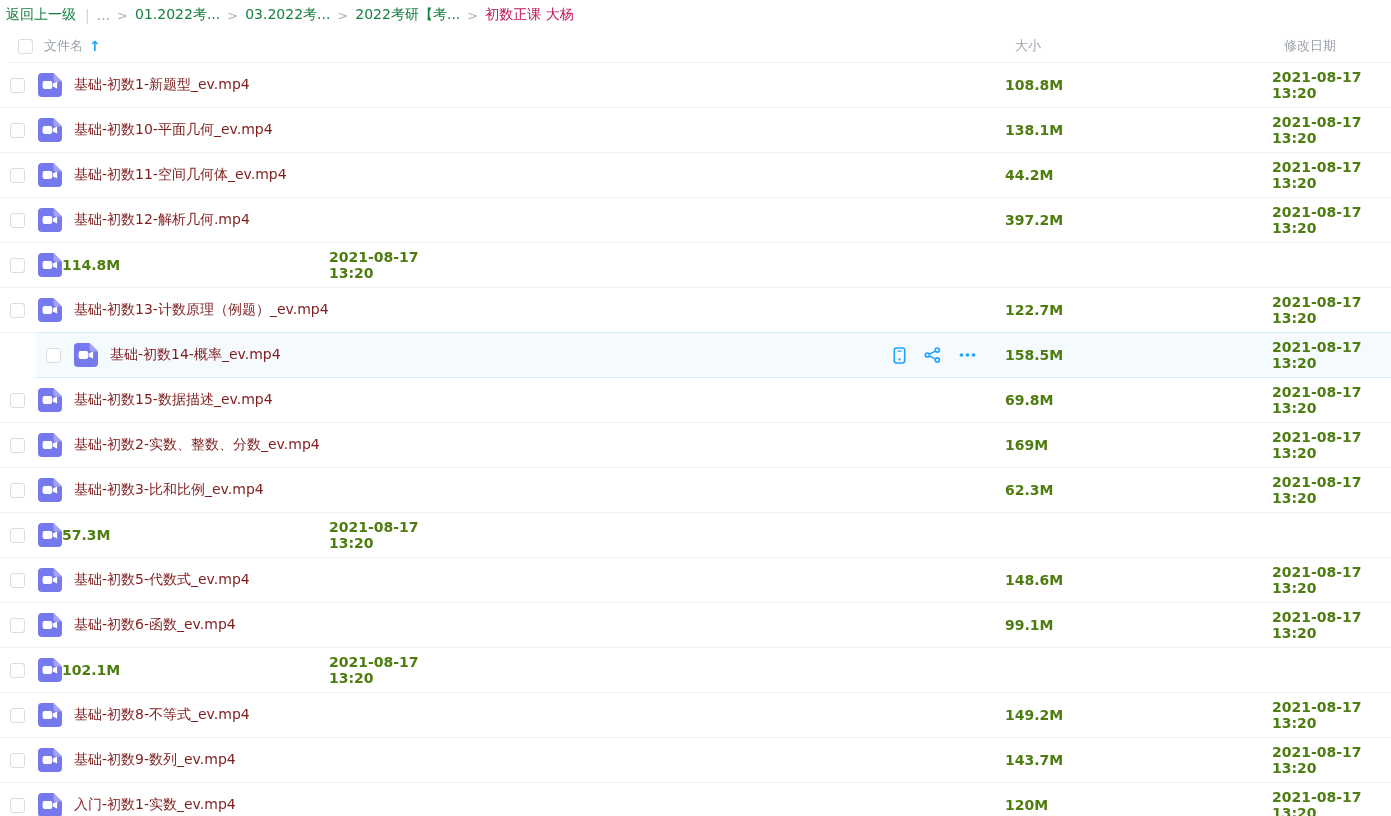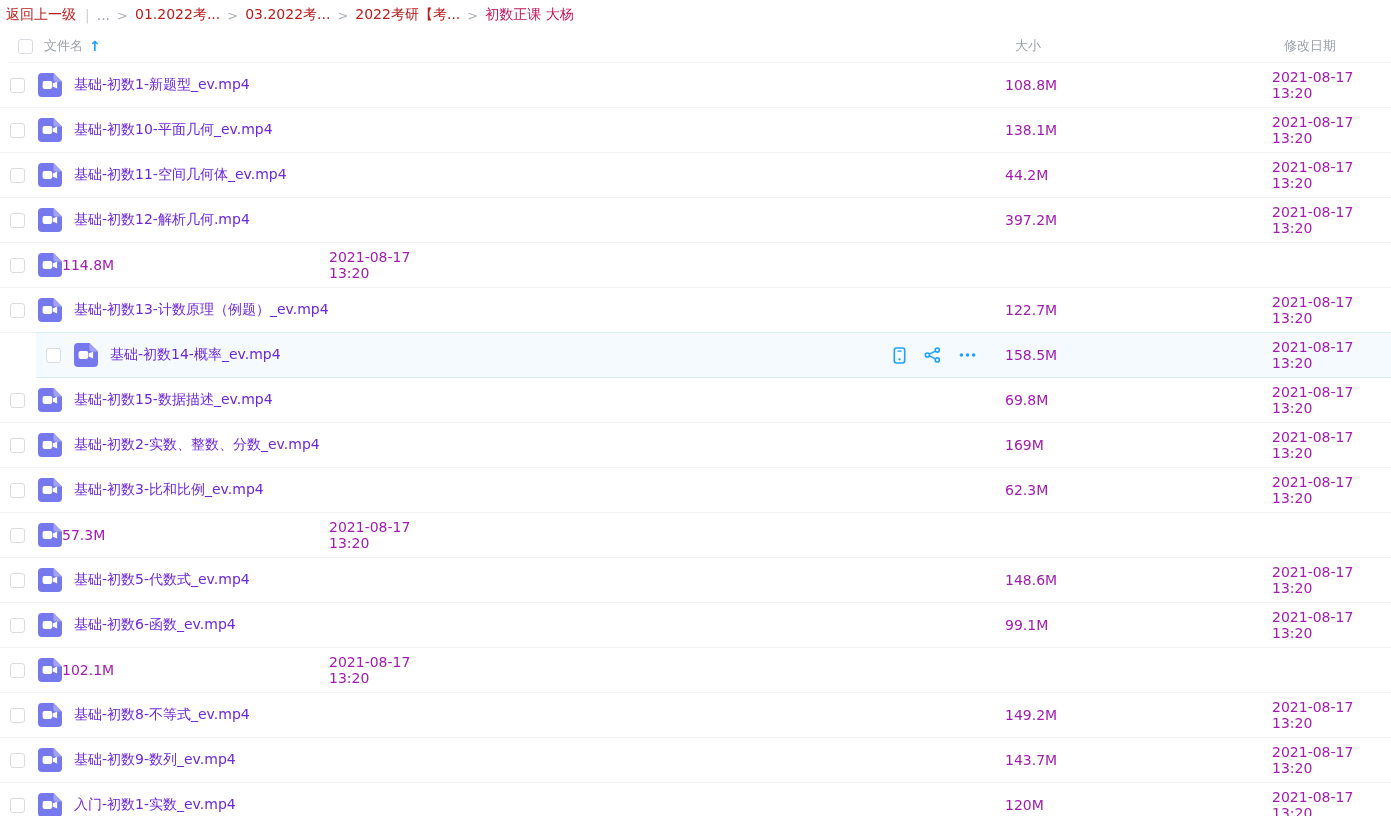--- a/index.html
+++ b/index.html
@@ -10,21 +10,21 @@
     font-family: "DejaVu Sans", "Liberation Sans", sans-serif;
     -webkit-font-smoothing: antialiased;
   }
   .app { width: 1391px; height: 816px; overflow: hidden; position: relative; }
 
   
   .breadcrumb {
     height: 30px; display: flex; align-items: center;
     padding-left: 6px; font-size: 14px; white-space: nowrap;
   }
-  .breadcrumb a { color: #b91c1c; text-decoration: none; cursor: pointer; text-align: center; }
+  .breadcrumb a { color: #15803d; text-decoration: none; cursor: pointer; text-align: center; }
   .bc-pipe { color: #cdd3da; margin: 0 7px 0 9px; }
   .bc-ellipsis { color: #99a1ab; }
   .bc-sep { color: #a9b0ba; margin: 0 7px; font-size: 13px; }
   .bc-current { color: #be185d; }
 
   
   .header-row {
     height: 33px; display: flex; align-items: center;
     padding-left: 10px; font-size: 13px; color: #9ba1ab;
     border-bottom: 1px solid #f0f1f3;
@@ -51,27 +51,27 @@
     box-shadow: 0 -1px 0 #d5ecfc;
     margin-left: 36px;
   }
   .checkbox {
     width: 15px; height: 15px; flex-shrink: 0;
     border: 1px solid #d9dce1; border-radius: 3px;
     background: #fff; cursor: pointer;
   }
   .file-icon { width: 24px; height: 24px; margin-left: 13px; flex-shrink: 0; display: inline-flex; }
   .file-name {
-    margin-left: 12px; color: #6d28d9; white-space: nowrap;
+    margin-left: 12px; color: #7f1d1d; white-space: nowrap;
     overflow: hidden; text-overflow: ellipsis; cursor: pointer;
   }
   .name-area { flex: 1; display: flex; align-items: center; min-width: 0; }
   .actions { margin-left: auto; margin-right: 28px; display: flex; align-items: center; gap: 17px; }
   .action-btn { display: inline-flex; cursor: pointer; }
-  .size-val, .date-val { color: #a21caf; }
+  .size-val, .date-val { color: #4d7c0f; font-weight: bold; }
 </style>
 </head>
 <body>
 
 <div class="app">
 
   <div class="breadcrumb">
     <a>返回上一级</a>
     <span class="bc-pipe">|</span>
     <span class="bc-ellipsis">...</span>

